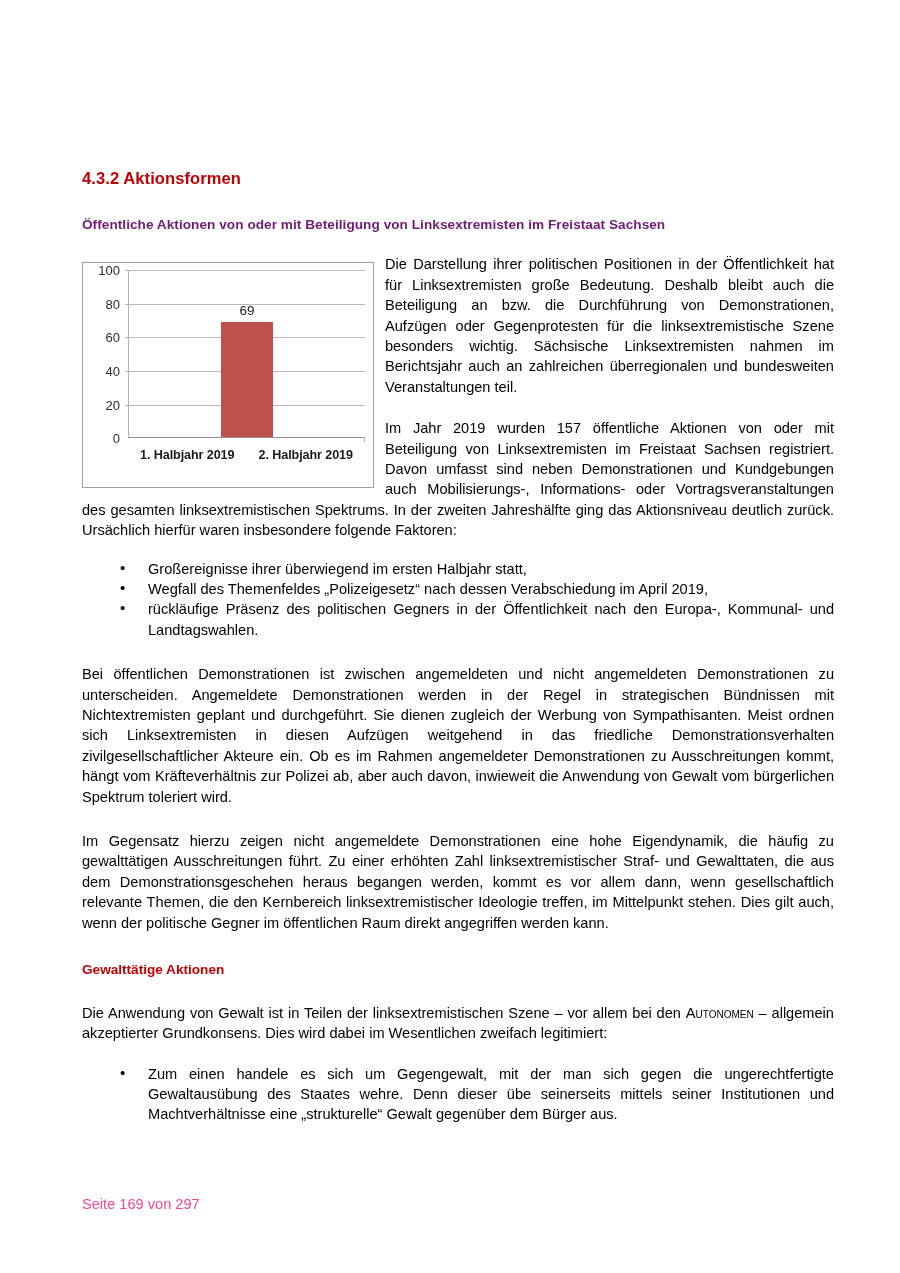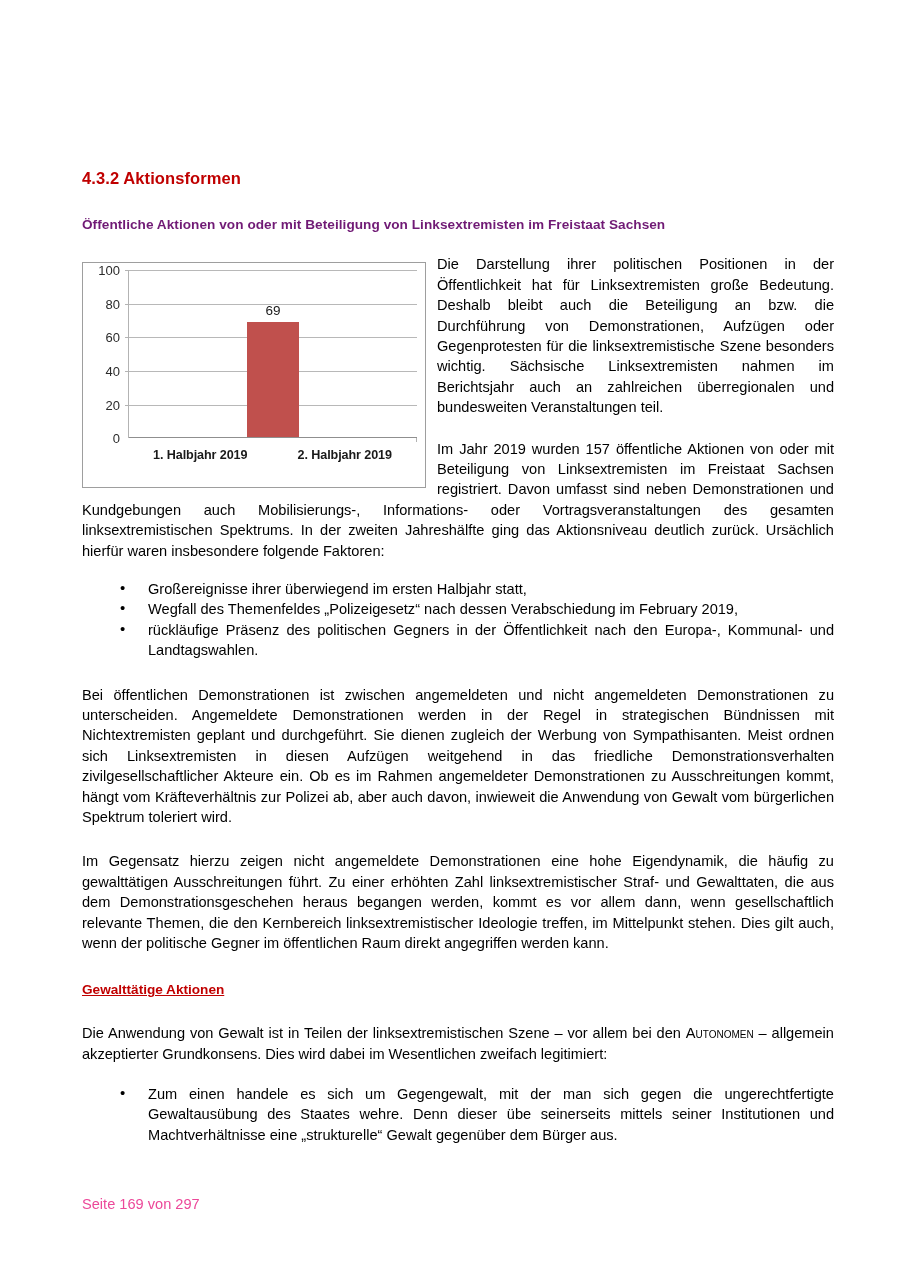--- a/index.html
+++ b/index.html
@@ -43,21 +43,20 @@
     margin: 27px 0 0 0;
     line-height: 1.3;
     letter-spacing: 0.05px;
   }
   h3.sub-heading-2 {
     font-size: 13.6px;
     font-weight: bold;
     color: #C00000;
     margin: 0;
     line-height: 1.3;
-    text-decoration: underline;
   }
 
   p.body {
     font-size: 14.6px;
     line-height: 20.4px;
     text-align: justify;
     margin: 0;
     -webkit-hyphens: none;
     hyphens: none;
   }
@@ -106,21 +105,21 @@
     content: "\2022";
     position: absolute;
     left: -28px;
     top: -1px;
     font-size: 15px;
   }
 
   
   .chart-figure {
     float: left;
-    width: 344px;
+    width: 292px;
     height: 226px;
     margin: 8px 11px 6px 0;
     border: 1px solid #9e9e9e;
     box-sizing: border-box;
     background: #ffffff;
     position: relative;
   }
   .chart-inner {
     position: absolute;
     left: 8px;
@@ -313,21 +312,21 @@
       </figure>
 
       <p class="body gap-top">Die Darstellung ihrer politischen Positionen in der Öffentlichkeit hat für Linksextremisten große Bedeutung. Deshalb bleibt auch die Beteiligung an bzw. die Durchführung von Demonstrationen, Aufzügen oder Gegenprotesten für die linksextremistische Szene besonders wichtig. Sächsische Linksextremisten nahmen im Berichtsjahr auch an zahlreichen überregionalen und bundesweiten Veranstaltungen teil.</p>
 
       <p class="body gap-top">Im Jahr 2019 wurden 157 öffentliche Aktionen von oder mit Beteiligung von Linksextremisten im Freistaat Sachsen registriert. Davon umfasst sind neben Demonstrationen und Kundgebungen auch Mobilisierungs-, Informations- oder Vortragsveranstaltungen des gesamten linksextremistischen Spektrums. In der zweiten Jahreshälfte ging das Aktionsniveau deutlich zurück. Ursächlich hierfür waren insbesondere folgende Faktoren:</p>
 
     </div>
 
     <ul class="bullets tight">
       <li>Großereignisse ihrer überwiegend im ersten Halbjahr statt,</li>
-      <li>Wegfall des Themenfeldes „Polizeigesetz“ nach dessen Verabschiedung im February 2019,</li>
+      <li>Wegfall des Themenfeldes „Polizeigesetz“ nach dessen Verabschiedung im April 2019,</li>
       <li>rückläufige Präsenz des politischen Gegners in der Öffentlichkeit nach den Europa-, Kommunal- und Landtagswahlen.</li>
     </ul>
 
     <p class="body gap-top-lg">Bei öffentlichen Demonstrationen ist zwischen angemeldeten und nicht angemeldeten Demonstrationen zu unterscheiden. Angemeldete Demonstrationen werden in der Regel in strategischen Bündnissen mit Nichtextremisten geplant und durchgeführt. Sie dienen zugleich der Werbung von Sympathisanten. Meist ordnen sich Linksextremisten in diesen Aufzügen weitgehend in das friedliche Demonstrationsverhalten zivilgesellschaftlicher Akteure ein. Ob es im Rahmen angemeldeter Demonstrationen zu Ausschreitungen kommt, hängt vom Kräfteverhältnis zur Polizei ab, aber auch davon, inwieweit die Anwendung von Gewalt vom bürgerlichen Spektrum toleriert wird.</p>
 
     <p class="body gap-top-lg">Im Gegensatz hierzu zeigen nicht angemeldete Demonstrationen eine hohe Eigendynamik, die häufig zu gewalttätigen Ausschreitungen führt. Zu einer erhöhten Zahl linksextremistischer Straf- und Gewalttaten, die aus dem Demonstrationsgeschehen heraus begangen werden, kommt es vor allem dann, wenn gesellschaftlich relevante Themen, die den Kernbereich linksextremistischer Ideologie treffen, im Mittelpunkt stehen. Dies gilt auch, wenn der politische Gegner im öffentlichen Raum direkt angegriffen werden kann.</p>
 
     <div style="height:28px"></div>
 
     <h3 class="sub-heading-2">Gewalttätige Aktionen</h3>

